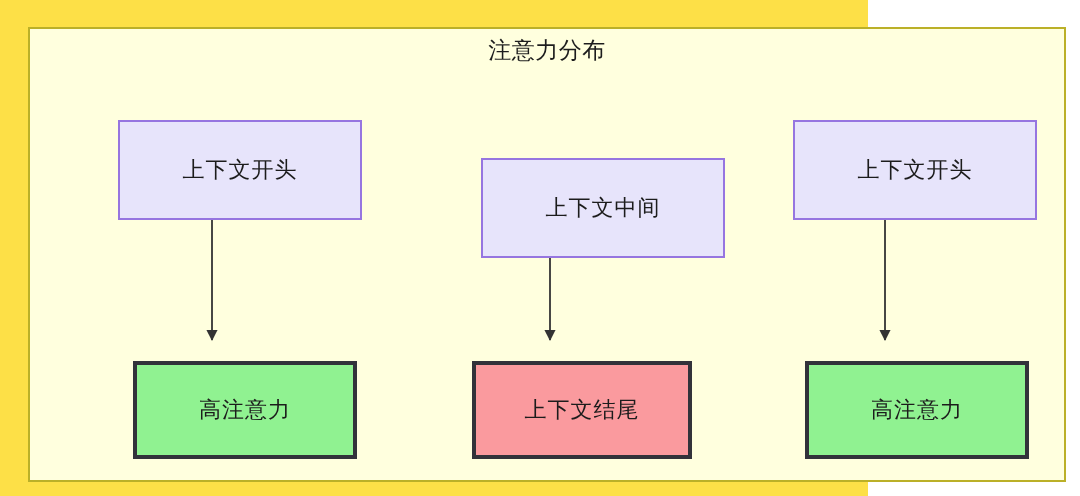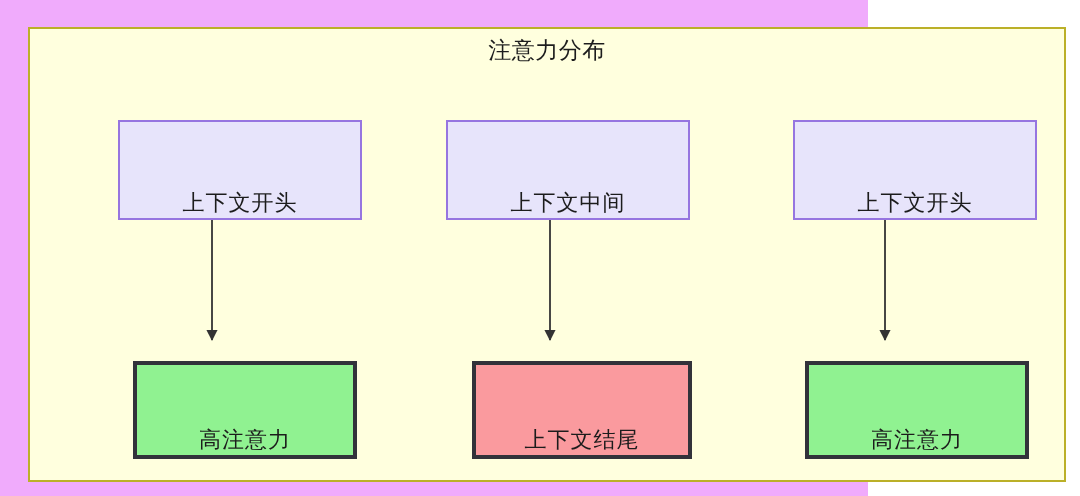--- a/index.html
+++ b/index.html
@@ -11,21 +11,21 @@
     width: 1080px;
     height: 496px;
     font-family: "DejaVu Sans", "Liberation Sans", sans-serif;
     overflow: hidden;
   }
 
   #canvas {
     position: relative;
     width: 868px;
     height: 496px;
-    background: #f0abfc;
+    background: #fde047;
   }
 
   
   .subgraph {
     position: absolute;
     left: 28px;
     top: 27px;
     width: 1038px;
     height: 455px;
     background: #ffffde;
@@ -43,21 +43,21 @@
     line-height: 30px;
     color: #1d1d1d;
     letter-spacing: 0.5px;
     white-space: nowrap;
   }
 
   
   .node {
     position: absolute;
     display: flex;
-    align-items: flex-end;
+    align-items: center;
     justify-content: center;
     box-sizing: border-box;
     font-size: 22px;
     color: #1c1c1c;
     letter-spacing: 1px;
     white-space: nowrap;
   }
 
   .node-context {
     background: #e7e4fb;
@@ -79,21 +79,21 @@
     width: 224px;
   }
 
   .node-low {
     background: #fa9a9e;
     width: 220px;
   }
 
   
   .ctx-1 { left: 88px; }
-  .ctx-2 { left: 416px; }
+  .ctx-2 { left: 451px; margin-top: 38px; }
   .ctx-3 { left: 763px; }
 
   .att-1 { left: 103px; }
   .att-2 { left: 442px; }
   .att-3 { left: 775px; }
 
   
   .edges {
     position: absolute;
     left: 0;

